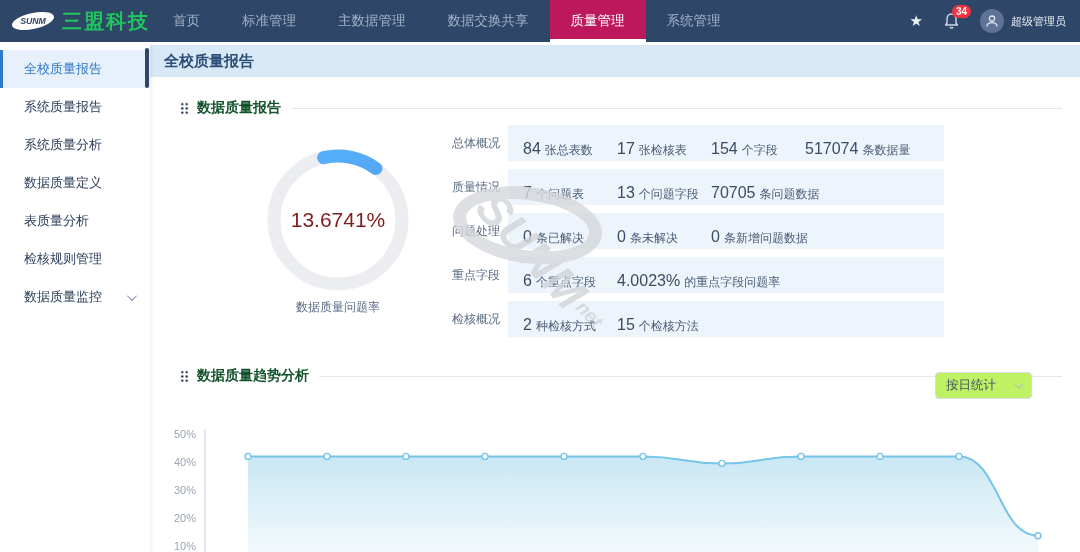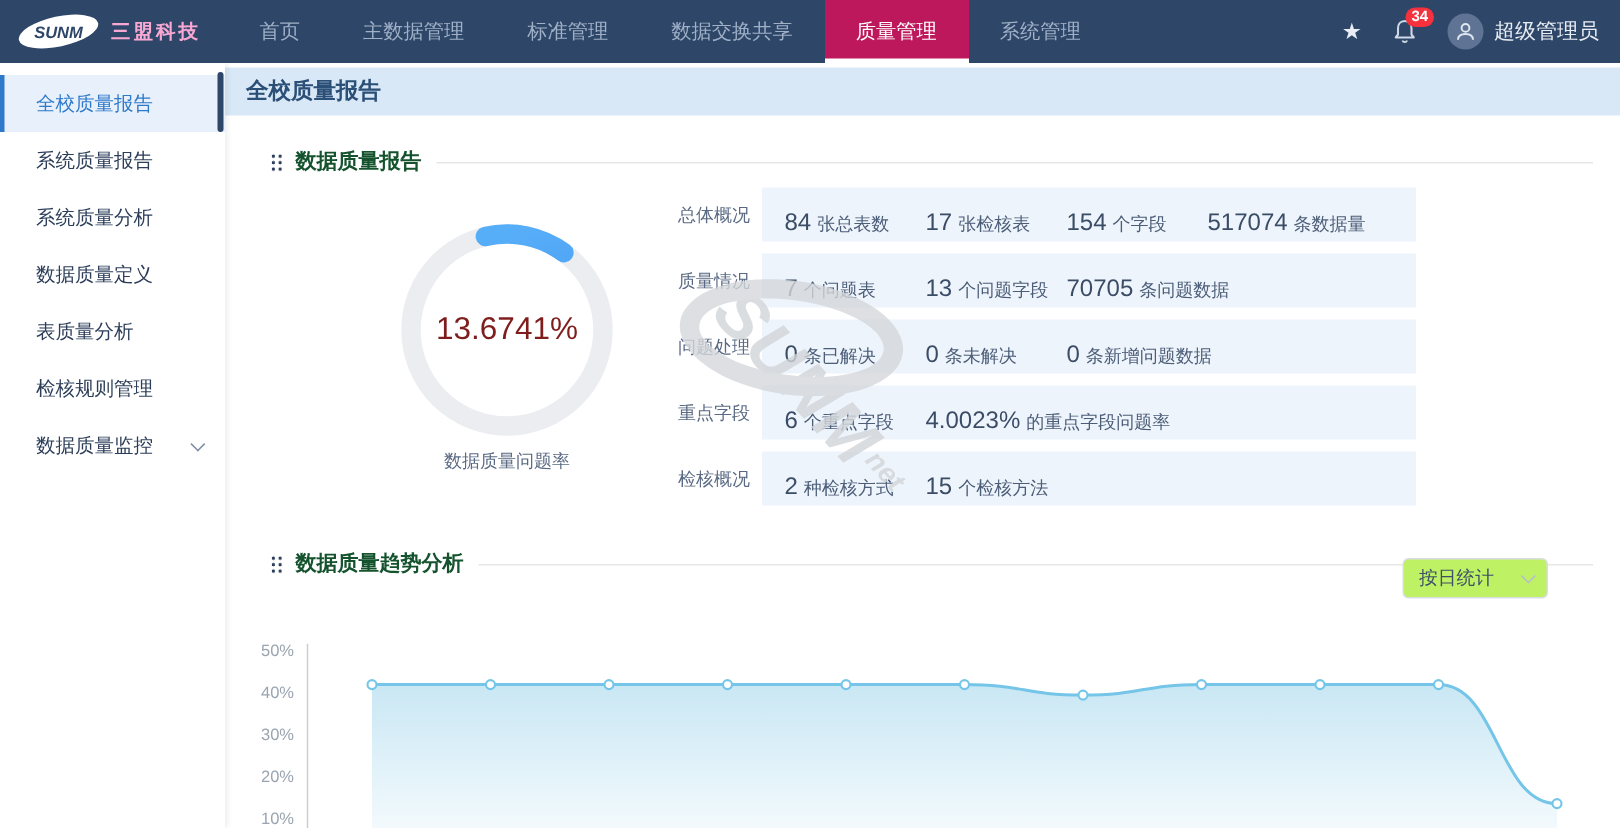--- a/index.html
+++ b/index.html
@@ -4,34 +4,34 @@
 <style>
   * { margin:0; padding:0; box-sizing:border-box; }
   html,body { width:1080px; height:552px; overflow:hidden;
     font-family:"Liberation Sans","DejaVu Sans",sans-serif; background:#fff; }
 
   
   .topbar { position:absolute; left:0; top:0; width:1080px; height:42px;
     background:#2e4668; display:flex; align-items:center; z-index:20; }
   .brand { display:flex; align-items:center; padding-left:10px; width:150px; }
   .brand svg { display:block; }
-  .brand-name { color:#f9a8d4; font-size:13px; font-weight:bold; letter-spacing:2px; margin-left:6px; white-space:nowrap; }
+  .brand-name { color:#22c55e; font-size:20px; font-weight:bold; letter-spacing:2px; margin-left:6px; white-space:nowrap; }
   .nav { display:flex; height:42px; margin-left:2px; }
   .nav-item { height:42px; line-height:42px; padding:0 21px; font-size:13.5px;
     color:#9fb0c7; cursor:pointer; white-space:nowrap; }
   .nav-item.active { background:#be185d; color:#fff; box-shadow:inset 0 -3px 0 #fff; }
   .top-right { margin-left:auto; display:flex; align-items:center; gap:20px; padding-right:14px; }
   .icon-btn { position:relative; cursor:pointer; display:flex; align-items:center; }
   .star { color:#e9edf4; font-size:15px; }
   .badge { position:absolute; left:9px; top:-7px; background:#f5313d; color:#fff;
     font-size:10px; line-height:13px; padding:0 4px; border-radius:8px; font-weight:bold; }
   .user { display:flex; align-items:center; gap:7px; cursor:pointer; }
   .avatar { width:24px; height:24px; border-radius:50%; background:#5f7494;
     display:flex; align-items:center; justify-content:center; }
-  .user-name { color:#e8edf5; font-size:14px; white-space:nowrap; }
+  .user-name { color:#e8edf5; font-size:11px; white-space:nowrap; }
 
   
   .sidebar { position:absolute; left:0; top:42px; bottom:0; width:150px; background:#fff;
     box-shadow:1px 0 4px rgba(0,0,0,.08); z-index:10; padding-top:8px; }
   .side-item { height:38px; line-height:38px; padding-left:21px; font-size:13px;
     color:#2b3d58; cursor:pointer; display:flex; align-items:center; border-left:3px solid transparent; }
   .side-item.active { background:#e8f1fb; color:#2e79ca; border-left-color:#2e79ca; }
   .side-chevron { margin-left:auto; margin-right:16px; width:7px; height:7px;
     border-right:1.5px solid #7f8ea6; border-bottom:1.5px solid #7f8ea6;
     transform:rotate(45deg) translateY(-2px); }
@@ -92,22 +92,22 @@
 <div class="topbar">
   <div class="brand">
     <svg width="58" height="26" viewBox="0 0 58 26">
       <ellipse cx="29" cy="13" rx="27" ry="10" fill="#ffffff" transform="rotate(-12 29 13)"></ellipse>
       <text x="29" y="17" text-anchor="middle" font-size="11" font-weight="bold" font-style="italic" fill="#2e4668">SUNM</text>
     </svg>
     <span class="brand-name">三盟科技</span>
   </div>
   <div class="nav">
     <div class="nav-item">首页</div>
+    <div class="nav-item">标准管理</div>
     <div class="nav-item">主数据管理</div>
-    <div class="nav-item">标准管理</div>
     <div class="nav-item">数据交换共享</div>
     <div class="nav-item active">质量管理</div>
     <div class="nav-item">系统管理</div>
   </div>
   <div class="top-right">
     <div class="icon-btn">
       <span class="star">★</span>
     </div>
     <div class="icon-btn">
       <svg width="17" height="18" viewBox="0 0 17 18">

